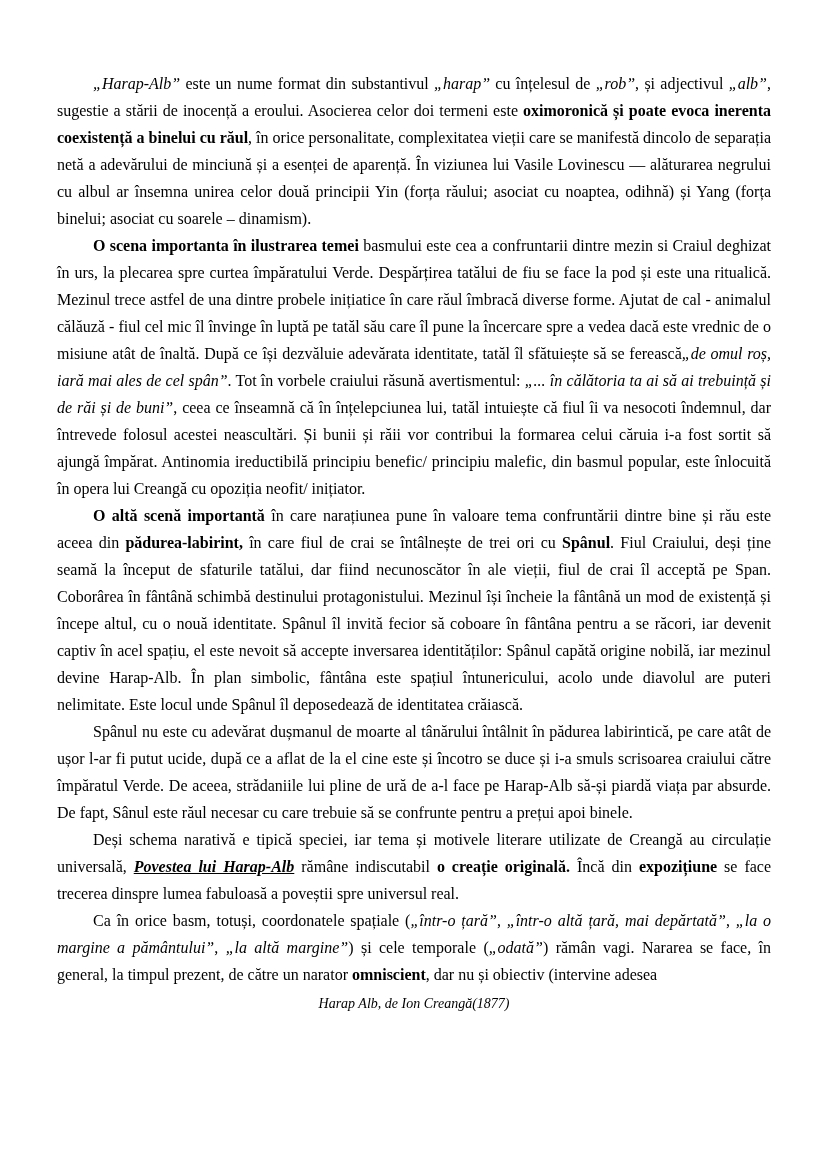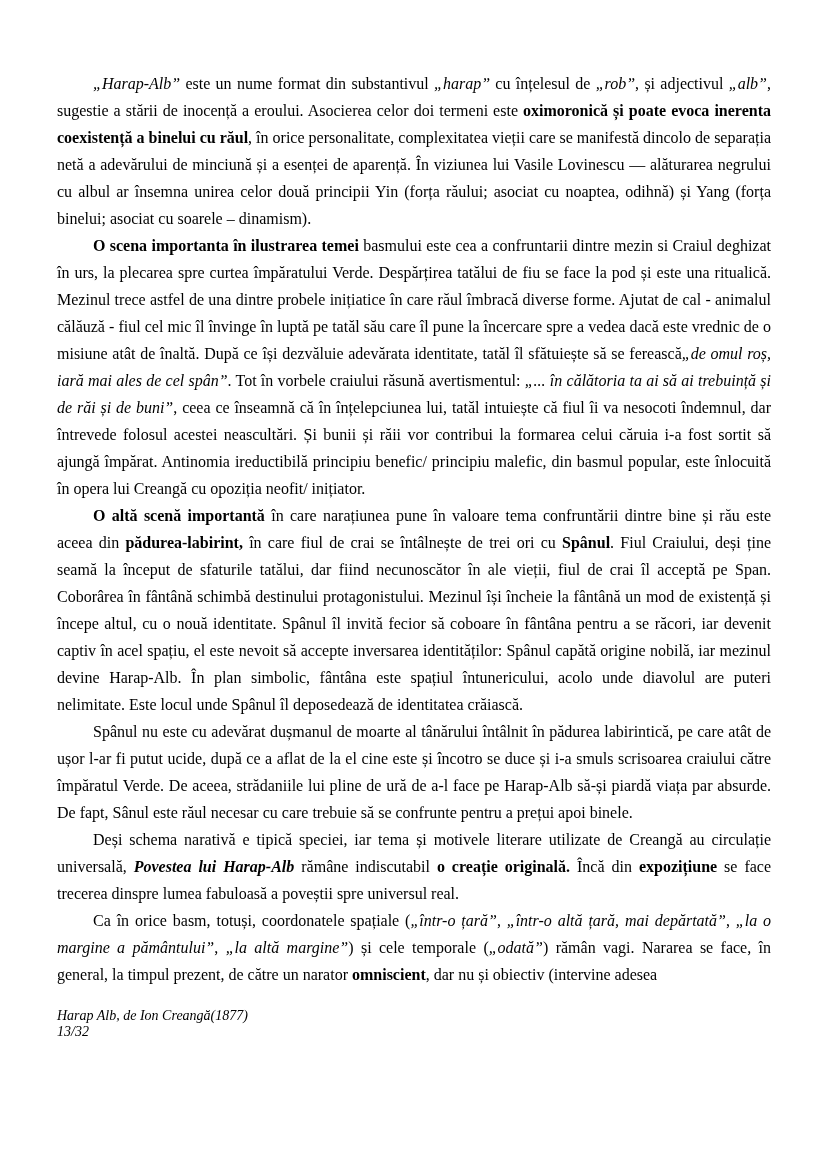--- a/index.html
+++ b/index.html
@@ -22,38 +22,37 @@
     margin: 0;
     font-size: 16px;
     line-height: 27px;
     text-align: justify;
     text-indent: 36px;
   }
   .para.gap-before { }
   .run.normal { font-weight: 400; font-style: normal; }
   .run.bold { font-weight: 700; }
   .run.italic { font-style: italic; }
-  .run.bolditalic { font-weight: 700; font-style: italic; }
+  .run.bolditalic { font-weight: 700; font-style: italic; text-decoration: underline; }
   .footer {
-    margin-top: 20px;
-    text-align: left;
+    margin-top: 8px;
+    text-align: center;
     font-style: italic;
     font-size: 14px;
     line-height: 16px;
   }
 </style>
 </head>
 <body>
 
 <div class="page">
   <div class="doc-body">
       <p class="para"><span class="run italic">„Harap-Alb”</span><span class="run normal"> este un nume format din substantivul </span><span class="run italic">„harap”</span><span class="run normal"> cu înțelesul de </span><span class="run italic">„rob”</span><span class="run normal">, și adjectivul </span><span class="run italic">„alb”</span><span class="run normal">, sugestie a stării de inocență a eroului. Asocierea celor doi termeni este </span><span class="run bold">oximoronică și poate evoca inerenta coexistență a binelui cu răul</span><span class="run normal">, în orice personalitate, complexitatea vieții care se manifestă dincolo de separația netă a adevărului de minciună și a esenței de aparență. În viziunea lui Vasile Lovinescu — alăturarea negrului cu albul ar însemna unirea celor două principii Yin (forța răului; asociat cu noaptea, odihnă) și Yang (forța binelui; asociat cu soarele – dinamism).</span></p>
       <p class="para gap-before"><span class="run bold">O scena importanta în ilustrarea temei</span><span class="run normal"> basmului este cea a confruntarii dintre mezin si Craiul deghizat în urs, la plecarea spre curtea împăratului Verde. Despărțirea tatălui de fiu se face la pod și este una ritualică. Mezinul trece astfel de una dintre probele inițiatice în care răul îmbracă diverse forme. Ajutat de cal - animalul călăuză -  fiul cel mic îl învinge în luptă pe tatăl său care îl pune la încercare spre a vedea dacă este vrednic de o misiune atât de înaltă. După ce își dezvăluie adevărata identitate,  tatăl îl sfătuiește  să se ferească</span><span class="run italic">„de omul roș, iară mai ales de cel spân”</span><span class="run normal">. Tot în vorbele craiului răsună avertismentul: </span><span class="run italic">„... în călătoria ta ai să ai trebuință și de răi și de buni”</span><span class="run normal">, ceea ce înseamnă că în înțelepciunea lui, tatăl intuiește că fiul îi va nesocoti îndemnul, dar întrevede folosul acestei neascultări. Și bunii și răii vor contribui la formarea celui căruia i-a fost sortit să ajungă împărat. Antinomia ireductibilă principiu benefic/ principiu malefic, din basmul popular, este înlocuită în opera lui Creangă cu opoziția neofit/ inițiator.</span></p>
       <p class="para gap-before"><span class="run bold">O altă scenă importantă</span><span class="run normal"> în care narațiunea  pune în valoare tema confruntării dintre bine și rău este aceea din </span><span class="run bold">pădurea-labirint,</span><span class="run normal"> în care fiul de crai se întâlnește de trei ori cu </span><span class="run bold">Spânul</span><span class="run normal">. Fiul Craiului, deși ține seamă la început de sfaturile tatălui, dar fiind necunoscător în ale vieții, fiul de crai îl acceptă pe Span. Coborârea în fântână schimbă destinului protagonistului. Mezinul își încheie la fântână un mod de existență și începe altul, cu o nouă identitate. Spânul îl invită fecior să coboare în fântâna pentru a se răcori, iar devenit captiv în acel spațiu, el este nevoit să accepte inversarea identităților: Spânul capătă origine nobilă, iar mezinul devine Harap-Alb. În plan simbolic, fântâna este spațiul întunericului, acolo unde diavolul are puteri nelimitate. Este locul unde Spânul îl deposedează de identitatea crăiască.</span></p>
       <p class="para"><span class="run normal">Spânul nu este cu adevărat dușmanul de moarte al tânărului întâlnit în pădurea labirintică, pe care atât de ușor l-ar fi putut ucide, după ce a aflat de la el cine este și încotro se duce și i-a smuls scrisoarea craiului către împăratul Verde. De aceea, strădaniile lui pline de ură de a-l face pe Harap-Alb să-și piardă viața par absurde. De fapt, Sânul este răul necesar cu care trebuie să se confrunte pentru a prețui apoi binele.</span></p>
       <p class="para gap-before"><span class="run normal">Deși schema narativă e tipică speciei, iar tema și motivele literare utilizate de Creangă au circulație universală, </span><span class="run bolditalic">Povestea lui Harap-Alb</span><span class="run normal"> rămâne indiscutabil </span><span class="run bold">o creație originală.</span><span class="run normal"> Încă din </span><span class="run bold">expozițiune</span><span class="run normal"> se face trecerea dinspre lumea fabuloasă a poveștii spre universul real.</span></p>
       <p class="para"><span class="run normal">Ca în orice basm, totuși, coordonatele spațiale (</span><span class="run italic">„într-o țară”</span><span class="run normal">, </span><span class="run italic">„într-o altă țară, mai depărtată”</span><span class="run normal">, </span><span class="run italic">„la o margine a pământului”</span><span class="run normal">, </span><span class="run italic">„la altă margine”</span><span class="run normal">) și cele temporale (</span><span class="run italic">„odată”</span><span class="run normal">) rămân vagi. Nararea se face, în general, la timpul prezent, de către un narator </span><span class="run bold">omniscient</span><span class="run normal">, dar nu și obiectiv (intervine adesea</span></p>
     </div>
   <div class="footer">
     <div>Harap Alb, de Ion Creangă(1877)</div>
-    <div>13/32</div>
   </div>
 </div>
 
 </body></html>

